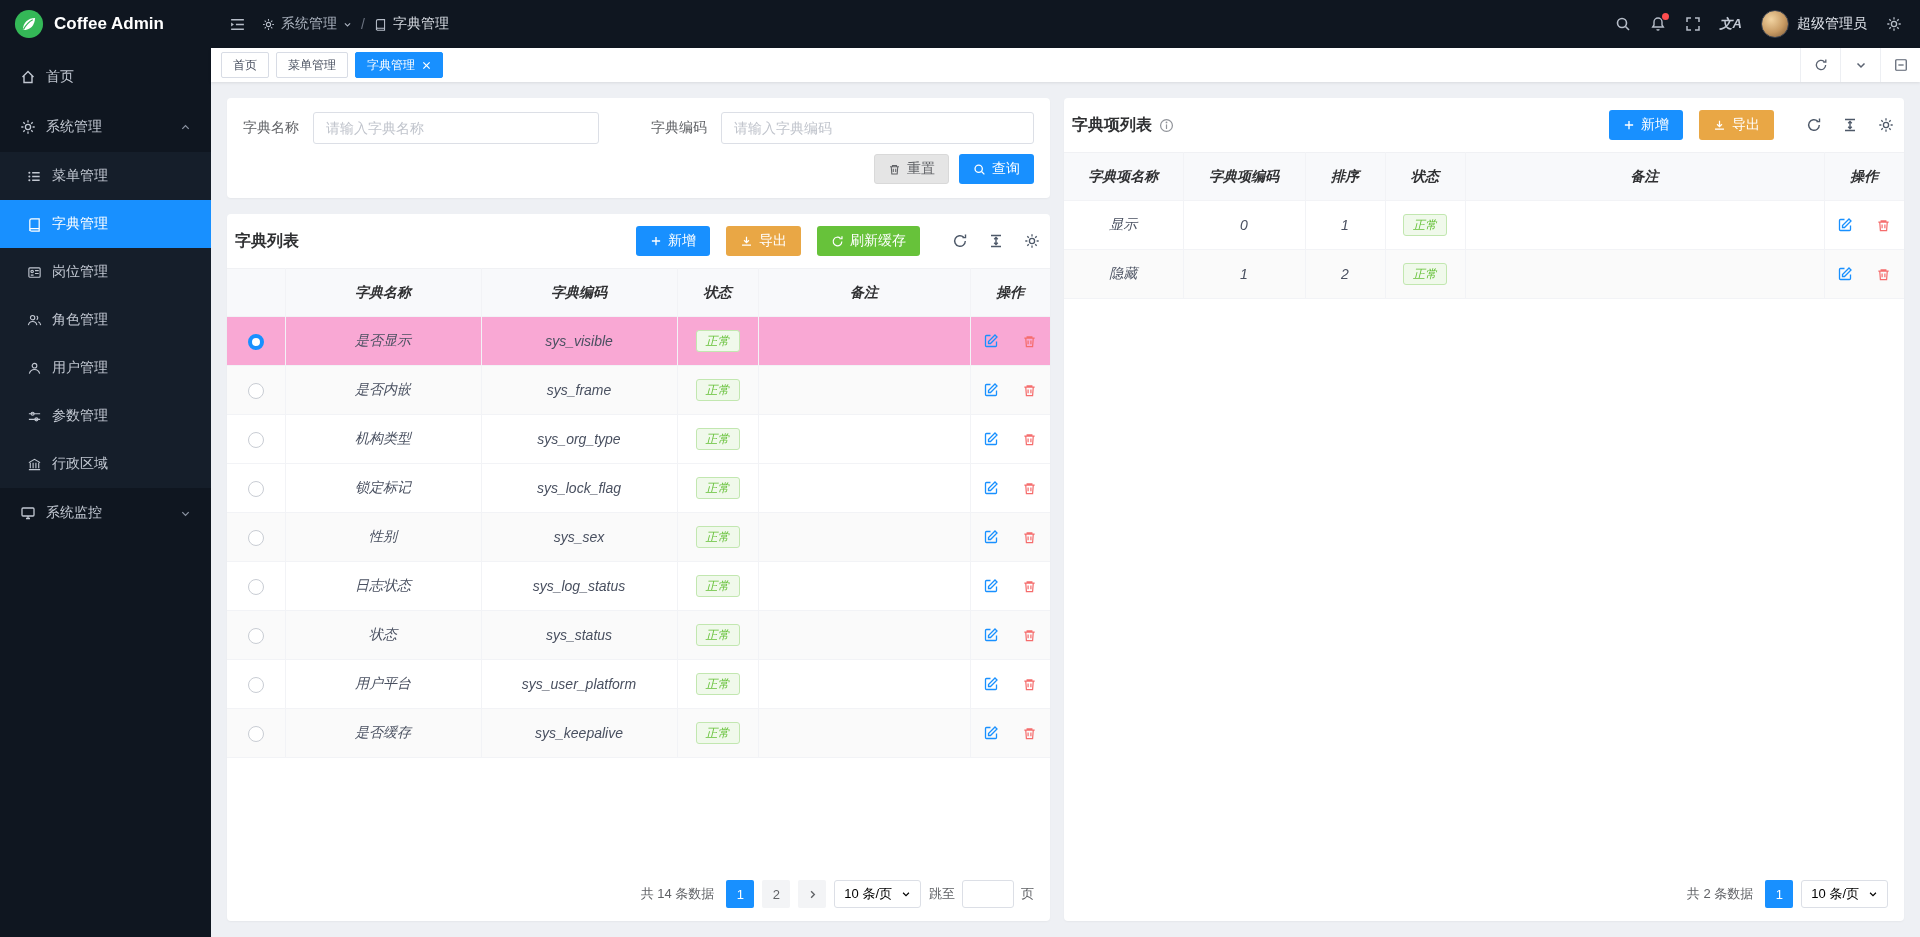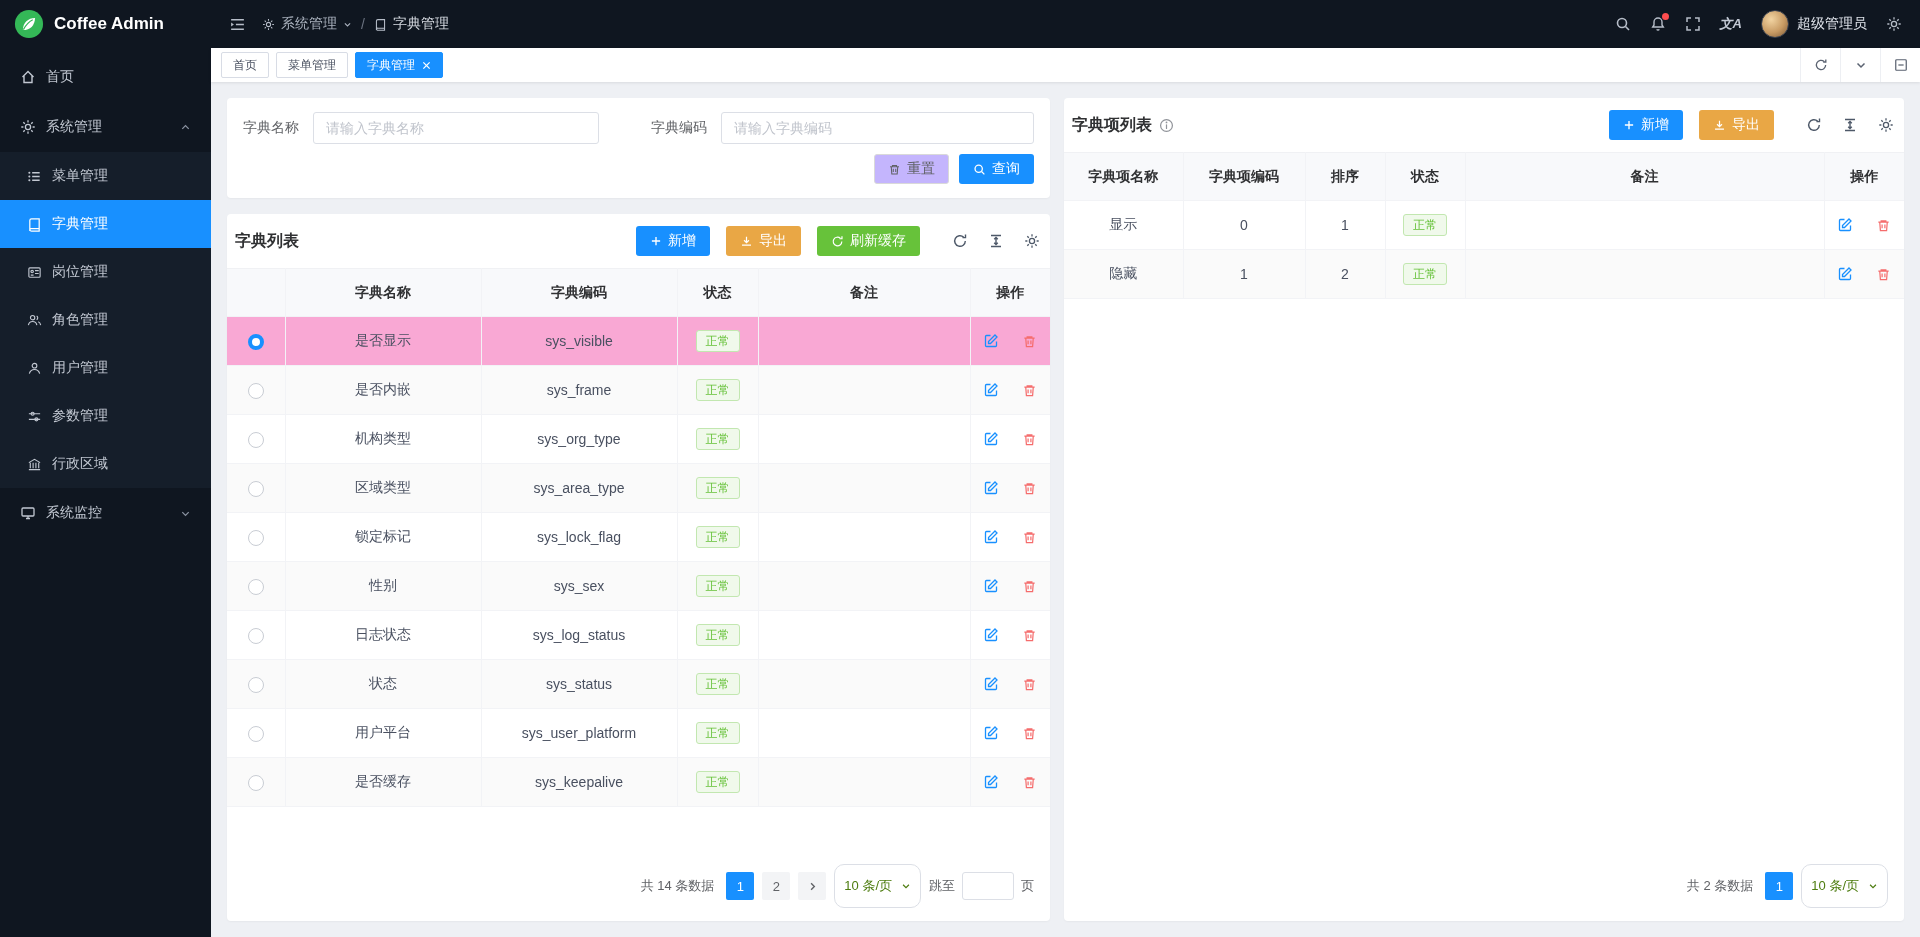--- a/index.html
+++ b/index.html
@@ -54,57 +54,57 @@
   .form-row{display:flex;align-items:center;}
   .form-item{display:flex;align-items:center;}
   .form-item.grow{flex:1;margin-left:52px;}
   .form-label{color:#606266;margin-right:14px;white-space:nowrap;}
   .form-input{height:32px;border:1px solid #dcdfe6;border-radius:3px;padding:0 12px;font-size:14px;color:#333;outline:none;font-family:inherit;}
   .form-input::placeholder{color:#c0c4cc;}
   .form-input.w1{width:286px;}
   .form-item.grow .form-input{flex:1;width:auto;}
   .btn-row{display:flex;justify-content:flex-end;gap:10px;margin-top:10px;}
 
-  .btn{display:inline-flex;align-items:center;gap:6px;height:30px;padding:0 13px;border-radius:3px;font-size:14px;border:1px solid transparent;cursor:pointer;background:#c4b5fd;white-space:nowrap;font-family:inherit;}
+  .btn{display:inline-flex;align-items:center;gap:6px;height:30px;padding:0 13px;border-radius:3px;font-size:14px;border:1px solid transparent;cursor:pointer;background:#e5e5e5;white-space:nowrap;font-family:inherit;}
   .btn.plain{border-color:#d9d9d9;color:#606266;}
   .btn.primary{background:#1890ff;color:#fff;}
   .btn.warning{background:#e9a745;color:#fff;}
   .btn.success{background:#67c23a;color:#fff;}
 
   
   .list-card{flex:1;display:flex;flex-direction:column;min-height:0;}
   .item-card{flex:1;display:flex;flex-direction:column;min-height:0;}
   .card-head{display:flex;align-items:center;padding:12px 8px;flex-shrink:0;}
   .card-title{font-size:16px;font-weight:700;color:#303133;display:flex;align-items:center;gap:7px;}
   .info-ic{color:#909399;cursor:pointer;}
   .head-actions{margin-left:auto;display:flex;align-items:center;gap:16px;}
   .icon-group{display:flex;align-items:center;gap:16px;margin-left:14px;color:#4e5969;}
   .icon-btn{width:20px;height:20px;display:flex;align-items:center;justify-content:center;cursor:pointer;color:#4e5969;}
 
   
-  table{width:100%;border-collapse:collapse;table-layout:fixed;}
+  table{width:100%;border-collapse:collapse;table-layout:fixed;font-style:italic;}
   thead th{height:48px;background:#f8f9fb;font-weight:700;color:#303133;font-size:14px;border-top:1px solid #f0f1f4;}
   th,td{border-right:1px solid #f2f3f6;border-bottom:1px solid #f2f3f6;text-align:center;}
   th:last-child,td:last-child{border-right:none;}
   tbody td{height:49px;font-size:14px;color:#495060;}
   tr.stripe{background:#fafafa;}
   tr.selected{background:#f9a8d4;}
   .radio{display:inline-block;width:16px;height:16px;border-radius:50%;border:1px solid #c9cdd4;background:#fff;vertical-align:middle;cursor:pointer;}
   .radio.checked{border:4.5px solid #1890ff;}
   .badge{display:inline-block;padding:2px 9px;font-size:12px;line-height:16px;color:#67c23a;background:#f0f9eb;border:1px solid #c2e7b0;border-radius:3px;}
   .act{display:inline-flex;width:18px;height:18px;align-items:center;justify-content:center;cursor:pointer;vertical-align:middle;}
   .act.edit{color:#1890ff;margin-right:16px;}
   .act.del{color:#f56c6c;}
 
   
   .pagination{margin-top:auto;display:flex;align-items:center;justify-content:flex-end;gap:8px;padding:13px 16px;font-size:13px;color:#606266;flex-shrink:0;margin-left:43px;}
   .pg-total{margin-right:4px;}
   .pg-page{min-width:28px;height:28px;padding:0 6px;border-radius:2px;background:#f3f4f6;display:flex;align-items:center;justify-content:center;color:#606266;cursor:pointer;}
   .pg-page.active{background:#1890ff;color:#fff;}
-  .pg-select{height:44px;border:1px solid #dcdfe6;border-radius:10px;display:flex;align-items:center;gap:9px;padding:0 9px;background:#fff;color:#4d7c0f;cursor:pointer;white-space:nowrap;}
+  .pg-select{height:28px;border:1px solid #dcdfe6;border-radius:3px;display:flex;align-items:center;gap:9px;padding:0 9px;background:#fff;color:#000000;cursor:pointer;white-space:nowrap;}
   .pg-jump{display:flex;align-items:center;gap:7px;}
   .pg-input{width:52px;height:28px;border:1px solid #dcdfe6;border-radius:3px;outline:none;text-align:center;font-family:inherit;}
 </style>
 </head>
 <body>
 
 <div class="app">
 
   <aside class="sidebar">
     <div class="logo">
@@ -486,40 +486,20 @@
                         <path d="M12 2l2 2-6.5 6.5H5.5V8.5z"></path>
                       </svg>
                     </span>
       <span class="act del">
                       <svg width="15" height="15" viewBox="0 0 16 16" fill="none" stroke="currentColor" stroke-width="1.3">
                         <path d="M2.5 4.5h11M5.5 4.5V3h5v1.5M4 4.5l.7 9h6.6l.7-9M6.5 7v4M9.5 7v4"></path>
                       </svg>
                     </span>
     </td>
   </tr>
-                <tr class="trow stripe">
-    <td><span class="radio"></span></td>
-    <td><span>区域类型</span></td>
-    <td><span>sys_area_type</span></td>
-    <td><span class="badge">正常</span></td>
-    <td><span></span></td>
-    <td>
-      <span class="act edit">
-                      <svg width="16" height="16" viewBox="0 0 16 16" fill="none" stroke="currentColor" stroke-width="1.3">
-                        <path d="M13.5 8.5v4a1 1 0 0 1-1 1h-9a1 1 0 0 1-1-1v-9a1 1 0 0 1 1-1h4"></path>
-                        <path d="M12 2l2 2-6.5 6.5H5.5V8.5z"></path>
-                      </svg>
-                    </span>
-      <span class="act del">
-                      <svg width="15" height="15" viewBox="0 0 16 16" fill="none" stroke="currentColor" stroke-width="1.3">
-                        <path d="M2.5 4.5h11M5.5 4.5V3h5v1.5M4 4.5l.7 9h6.6l.7-9M6.5 7v4M9.5 7v4"></path>
-                      </svg>
-                    </span>
-    </td>
-  </tr>
                 <tr class="trow">
     <td><span class="radio"></span></td>
     <td><span>锁定标记</span></td>
     <td><span>sys_lock_flag</span></td>
     <td><span class="badge">正常</span></td>
     <td><span></span></td>
     <td>
       <span class="act edit">
                       <svg width="16" height="16" viewBox="0 0 16 16" fill="none" stroke="currentColor" stroke-width="1.3">
                         <path d="M13.5 8.5v4a1 1 0 0 1-1 1h-9a1 1 0 0 1-1-1v-9a1 1 0 0 1 1-1h4"></path>

